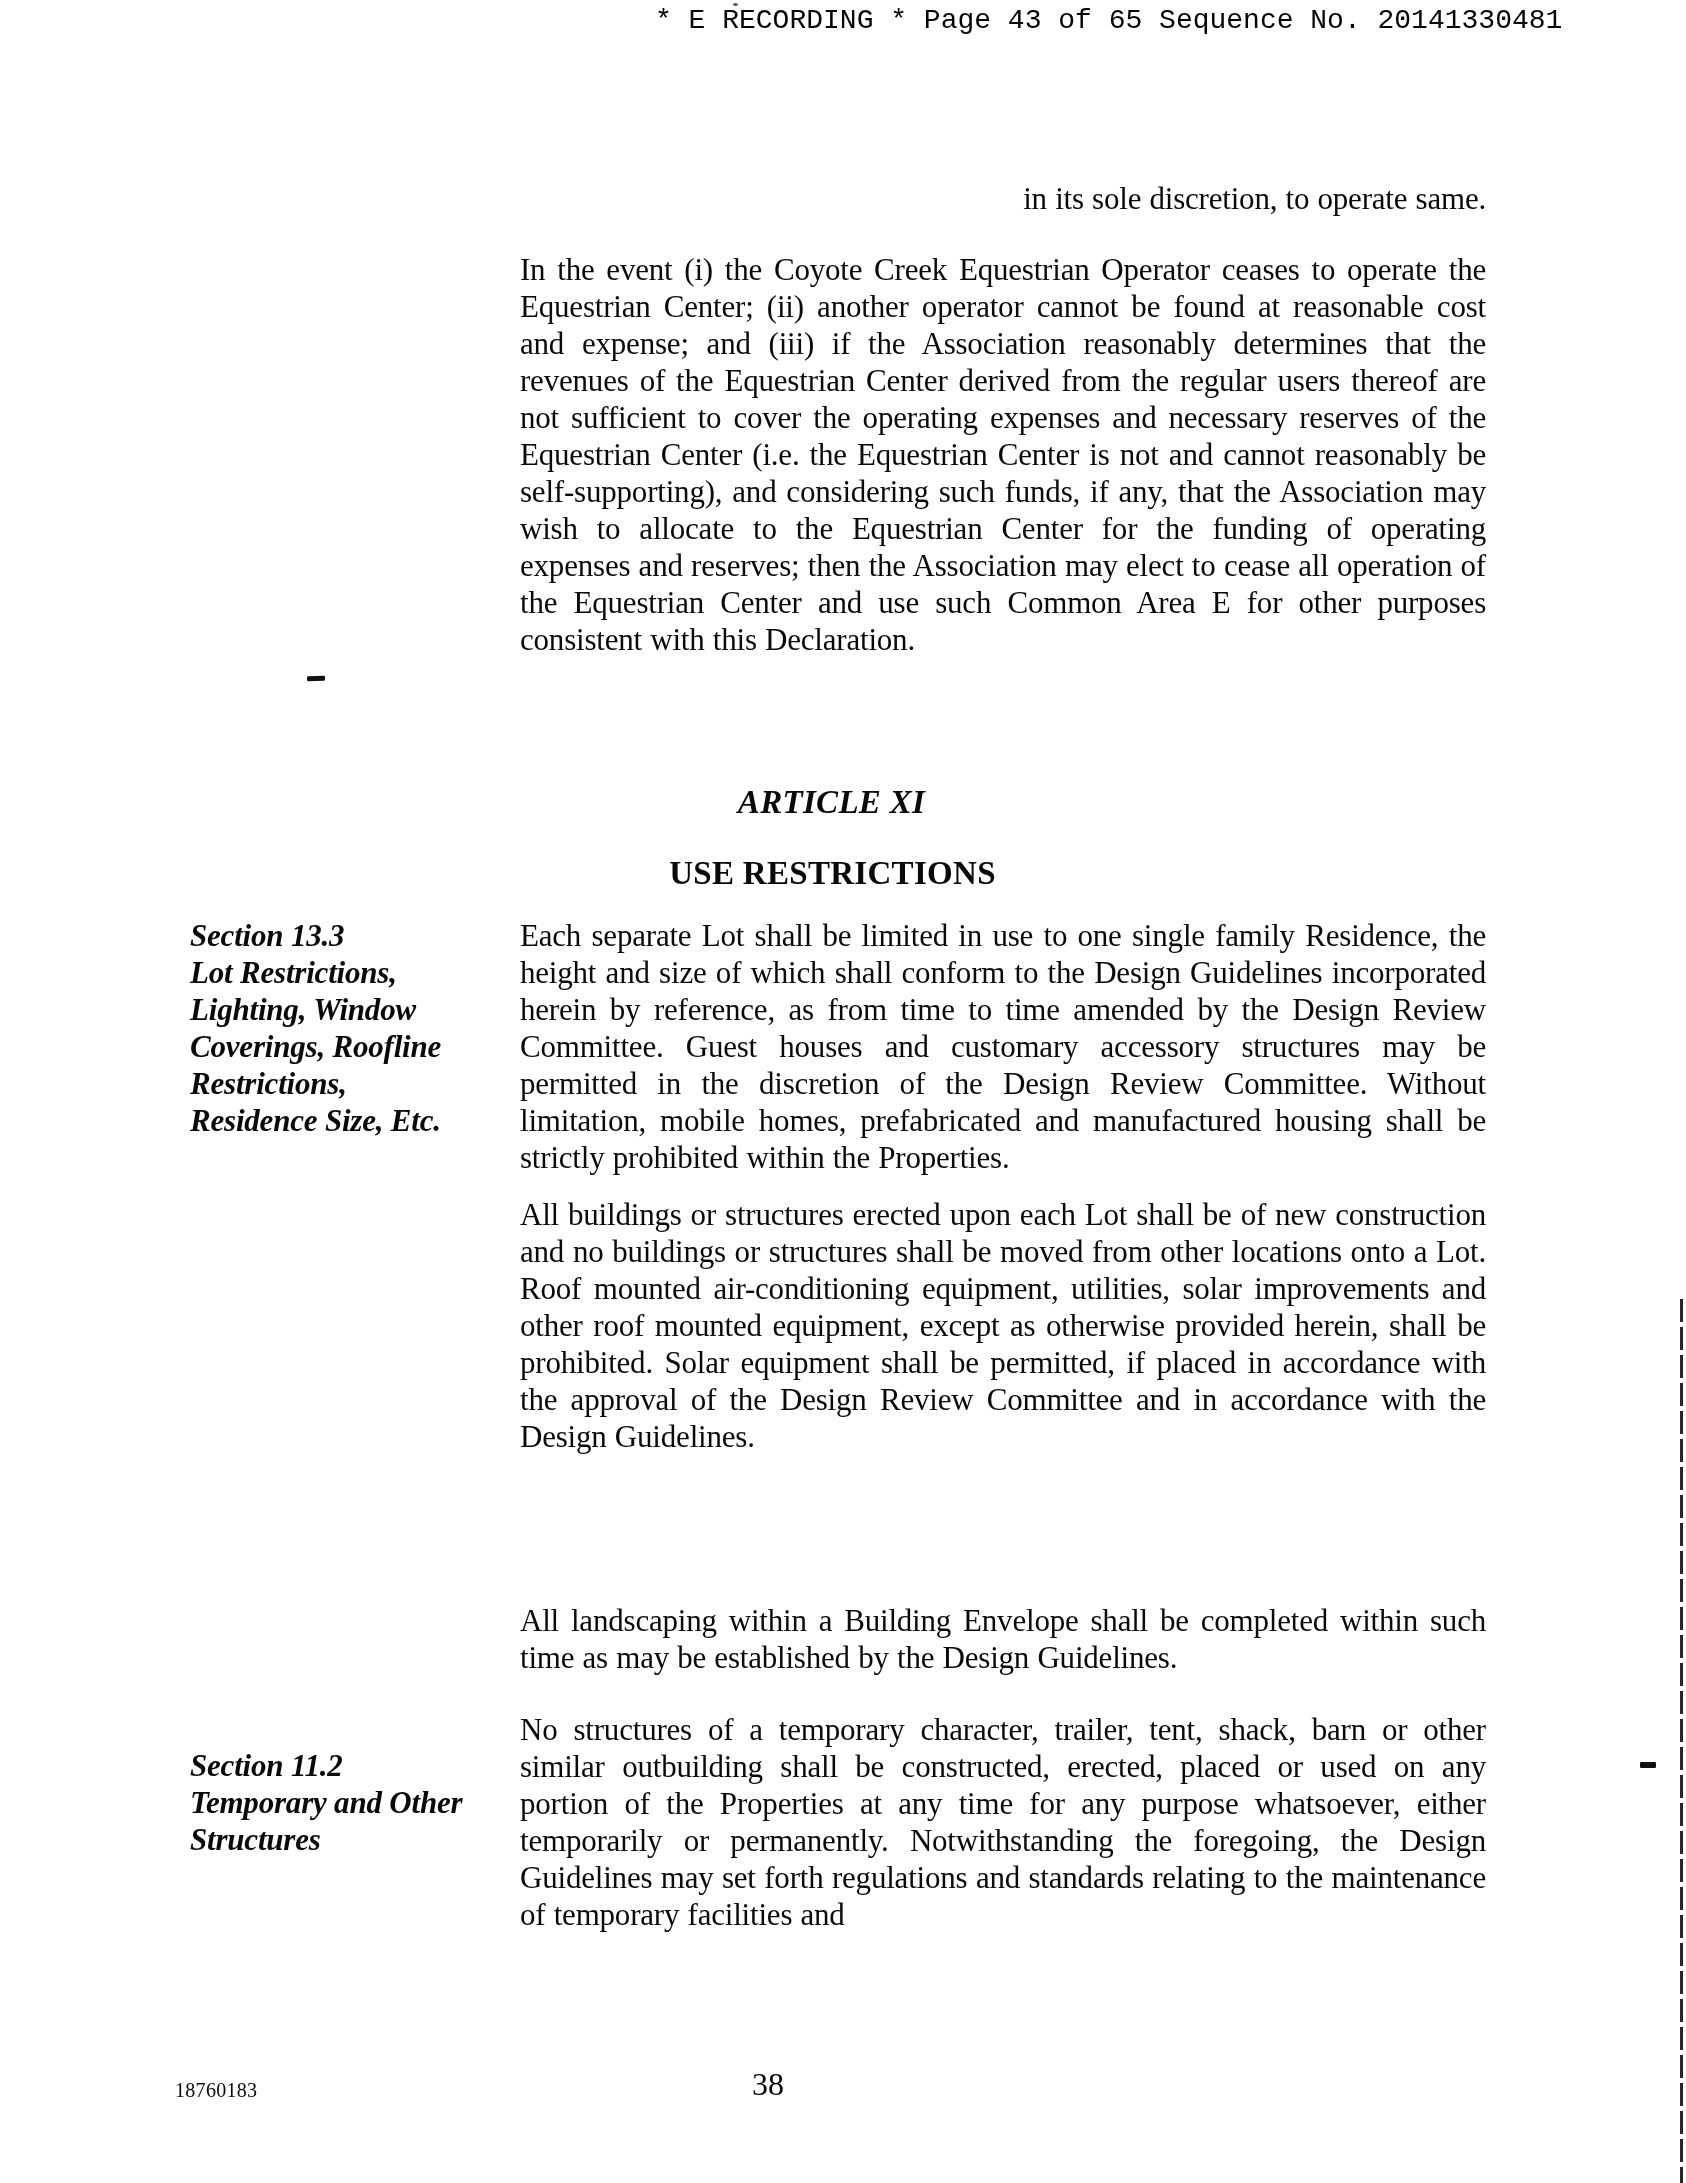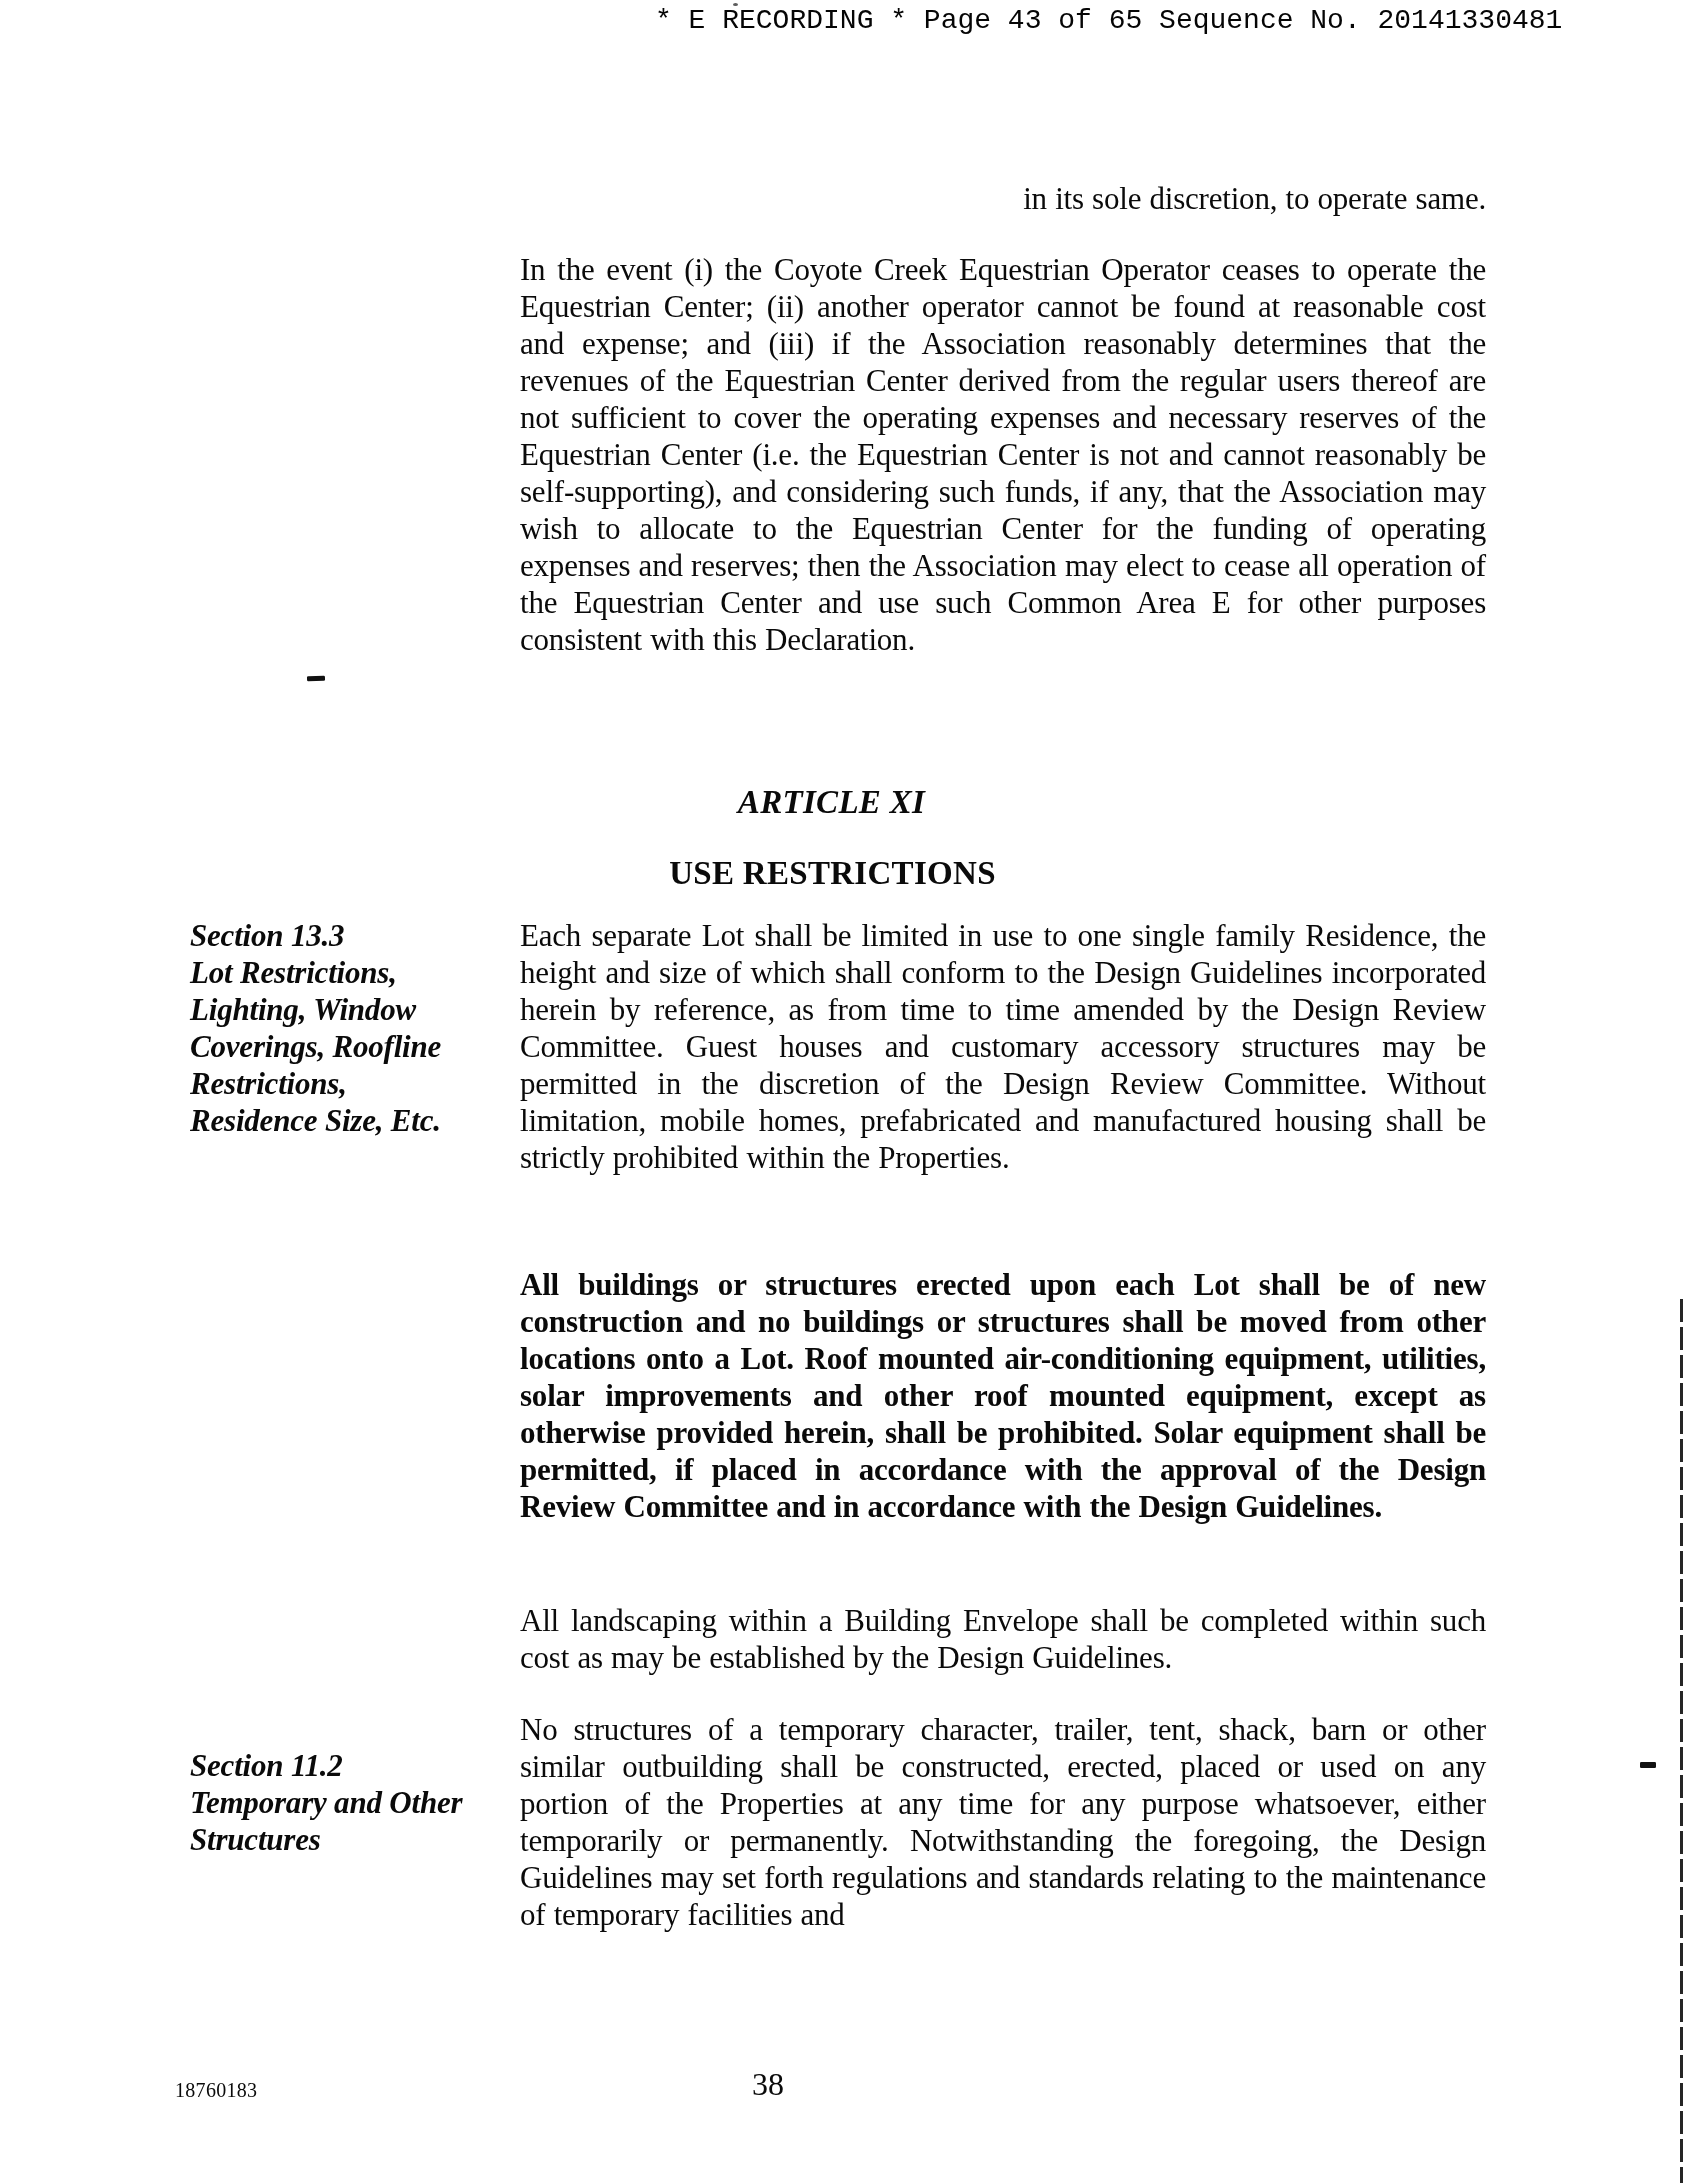--- a/index.html
+++ b/index.html
@@ -65,21 +65,21 @@
     font-size: 31px;
     line-height: 37px;
     font-weight: bold;
     font-style: italic;
     white-space: pre-line;
     letter-spacing: -0.2px;
   }
   .s1 { top: 917px; }
   .s2 { top: 1711px; margin-top: 36px; }
   .p3 { top: 917px; }
-  .p4 { top: 1266px; font-weight: bold; }
+  .p4 { top: 1196px; }
   .p5 { top: 1602px; }
   .p6 { top: 1711px; }
   .footer-doc {
     position: absolute;
     left: 175px;
     top: 2079px;
     font-size: 20px;
     letter-spacing: 0.3px;
   }
   .footer-page {
@@ -151,21 +151,21 @@
 Lot Restrictions,
 Lighting, Window
 Coverings, Roofline
 Restrictions,
 Residence Size, Etc.</div>
 
   <div class="para p3">Each separate Lot shall be limited in use to one single family Residence, the height and size of which shall conform to the Design Guidelines incorporated herein by reference, as from time to time amended by the Design Review Committee.  Guest houses and customary accessory structures may be permitted in the discretion of the Design Review Committee.  Without limitation, mobile homes, prefabricated and manufactured housing shall be strictly prohibited within the Properties.</div>
 
   <div class="para p4">All buildings or structures erected upon each Lot shall be of new construction and no buildings or structures shall be moved from other locations onto a Lot.  Roof mounted air-conditioning equipment, utilities, solar improvements and other roof mounted equipment, except as otherwise provided herein, shall be prohibited. Solar equipment shall be permitted, if placed in accordance with the approval of the Design Review Committee and in accordance with the Design Guidelines.</div>
 
-  <div class="para p5">All landscaping within a Building Envelope shall be completed within such cost as may be established by the Design Guidelines.</div>
+  <div class="para p5">All landscaping within a Building Envelope shall be completed within such time as may be established by the Design Guidelines.</div>
 
   <div class="side-label s2">Section 11.2
 Temporary and Other
 Structures</div>
 
   <div class="para p6">No structures of a temporary character, trailer, tent, shack, barn or other similar outbuilding shall be constructed, erected, placed or used on any portion of the Properties at any time for any purpose whatsoever, either temporarily or permanently.  Notwithstanding the foregoing, the Design Guidelines may set forth regulations and standards relating to the maintenance of temporary facilities and</div>
 
   <div class="footer-doc">18760183</div>
 
   <div class="footer-page">38</div>

